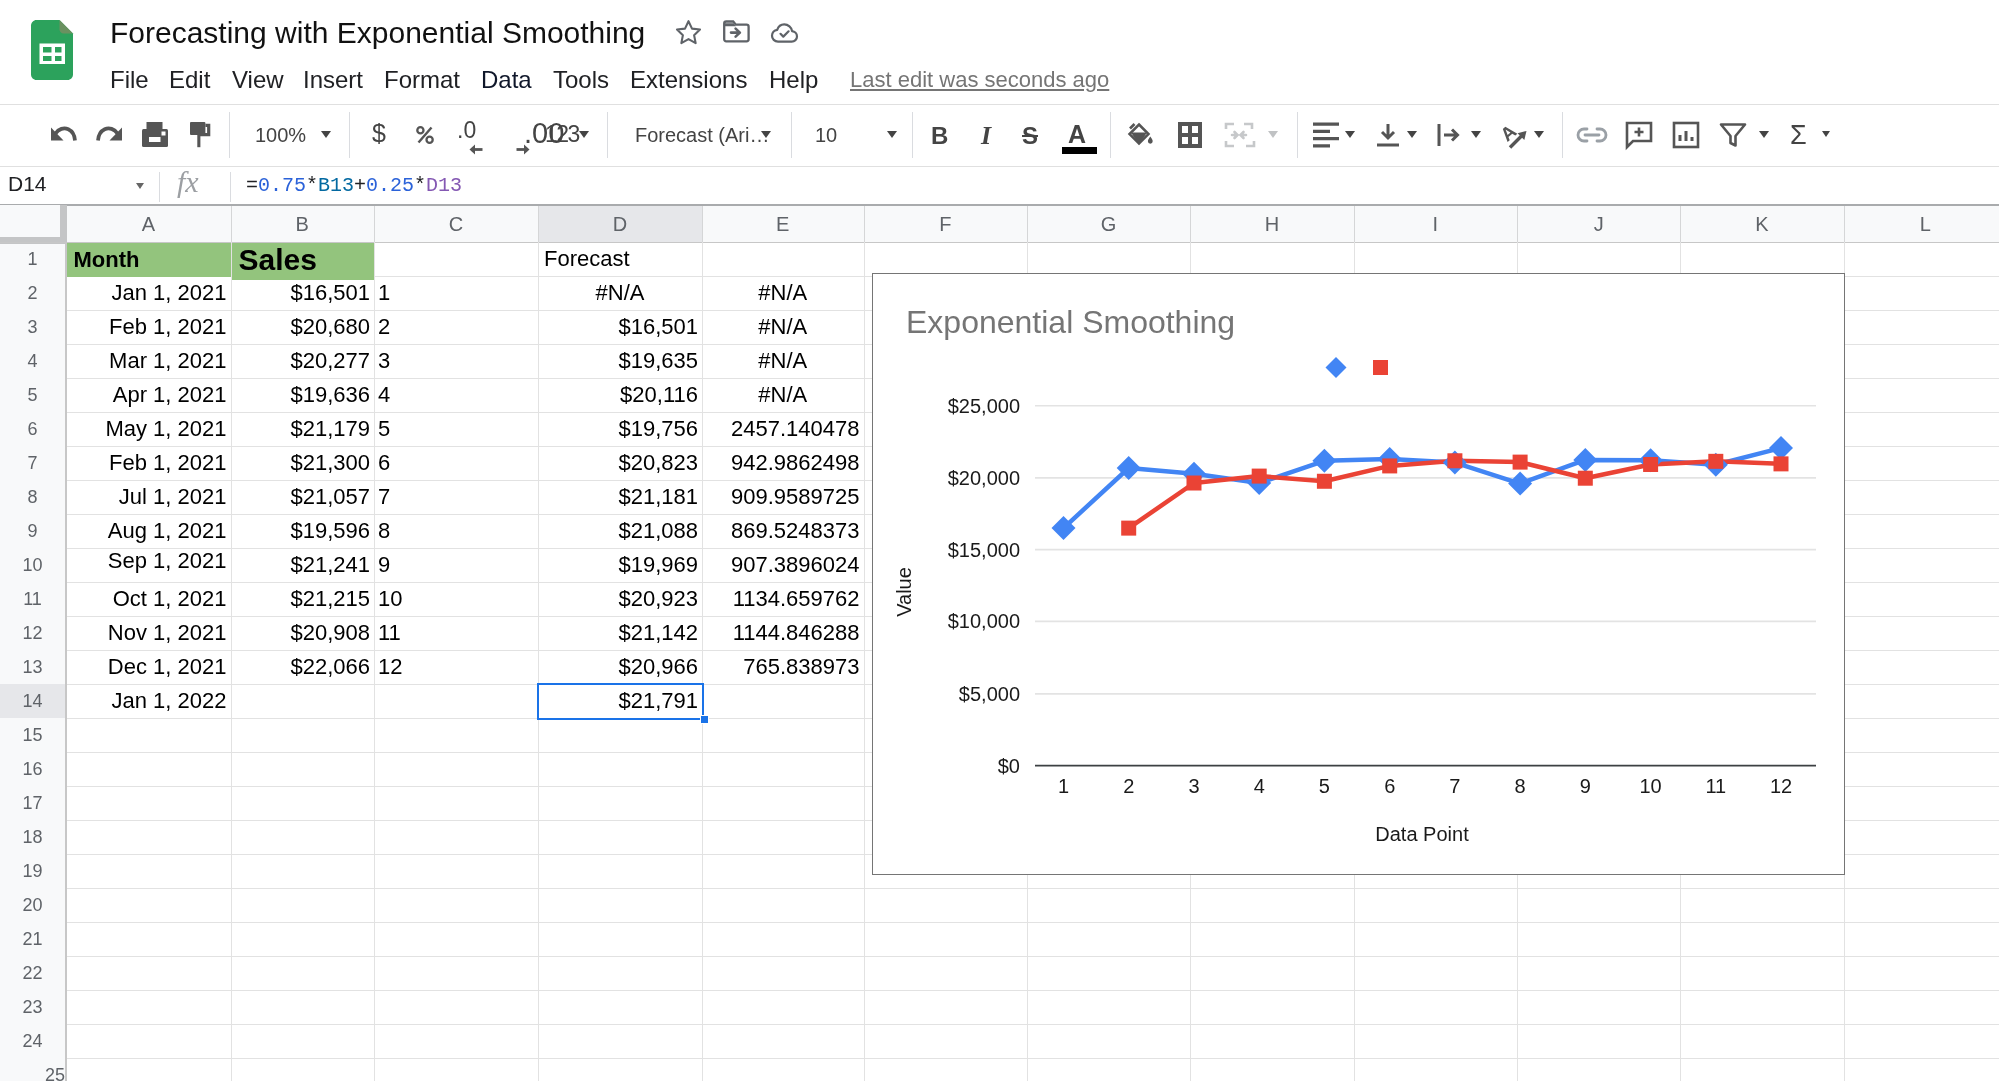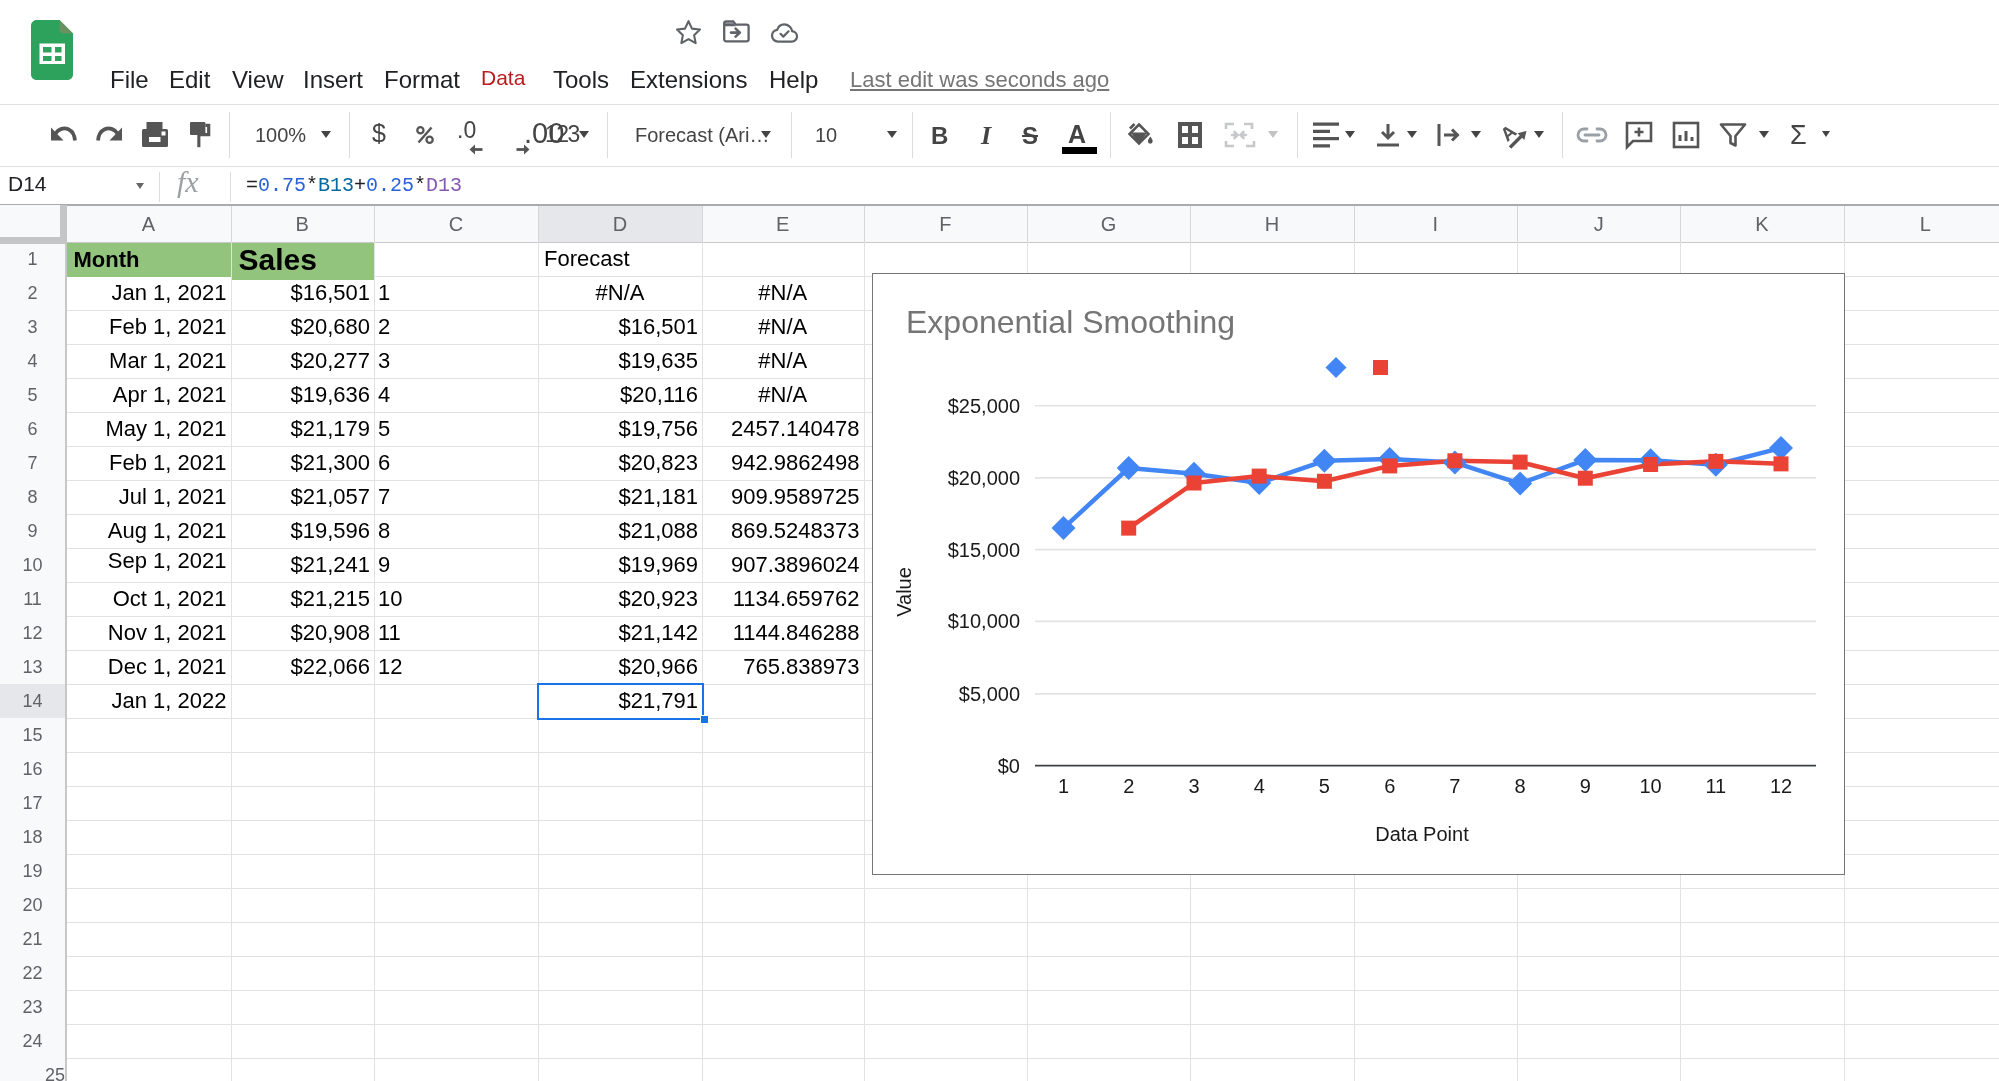--- a/index.html
+++ b/index.html
@@ -13,38 +13,39 @@
 .caret{position:absolute;width:0;height:0;border-left:5.5px solid transparent;border-right:5.5px solid transparent;border-top:7px solid #444}
 svg{position:absolute;overflow:visible}
 </style></head><body>
 <div id="app">
 
 <svg class="abs" style="left:30.5px;top:20px" width="42" height="60" viewBox="0 0 42 60">
 <path d="M28.5 0 H5.5 C2.5 0 0 2.5 0 5.5 v49 C0 57.5 2.5 60 5.5 60 h31 c3 0 5.5-2.5 5.5-5.5 V13.5 Z" fill="#2ca25c"></path>
 <path d="M28.5 0 L42 13.5 H32.5 c-2.2 0-4-1.8-4-4 Z" fill="#6a9160"></path>
 <path d="M8.5 44 V23.5 h25.5 V44 Z M12 27 h8.5 v5.5 H12 Z M24 27 h6.5 v5.5 H24 Z M12 36 h8.5 v5 H12 Z M24 36 h6.5 v5 H24 Z" fill="#fff" fill-rule="evenodd"></path>
 </svg>
+<div class="abs" style="left:110px;top:16px;font-size:30px;color:#111">Forecasting with Exponential Smoothing</div>
 <svg class="abs" style="left:674px;top:18px" width="29" height="28" viewBox="0 0 29 28" fill="none" stroke="#5f6368" stroke-width="2.1">
 <path d="M14.5 3.2 l3.5 7.4 8 .95 -5.9 5.6 1.55 7.95 -7.15-3.95 -7.15 3.95 1.55-7.95 -5.9-5.6 8-.95 Z" stroke-linejoin="round"></path>
     </svg>
 <svg class="abs" style="left:723px;top:21px" width="26" height="21" viewBox="0 0 26 21">
 <path d="M1.2 2.5 C1.2 1.4 2.1 .5 3.2 .5 h7 l2.6 3.2 h10.8 c1.1 0 2 .9 2 2 v12.6 c0 1.1-.9 2-2 2 H3.2 c-1.1 0-2-.9-2-2 Z" fill="none" stroke="#5f6368" stroke-width="2.3"></path>
 <path d="M1.2 2.2 h9.2 l2.4 3 H1.2 Z" fill="#5f6368"></path>
 <path d="M8 11.6 h8.2 M12.6 7.6 l4.3 4 -4.3 4" fill="none" stroke="#5f6368" stroke-width="2.6" stroke-linejoin="round" stroke-linecap="round"></path>
     </svg>
 <svg class="abs" style="left:771px;top:23px" width="27" height="20" viewBox="0 0 27 20" fill="none" stroke="#5f6368" stroke-width="2.2">
 <path d="M7 18.6 C3.6 18.6 1 16 1 12.7 c0-3 2.2-5.5 5.2-5.9 C7.3 3.6 10 1.4 13.2 1.4 c4 0 7.3 2.9 7.9 6.7 2.6.3 4.9 2.5 4.9 5.3 0 2.9-2.4 5.2-5.3 5.2 Z" stroke-linejoin="round"></path>
 <path d="M9.5 10.8 l2.8 2.8 5.3-5.3" stroke-linecap="round" stroke-linejoin="round"></path>
     </svg>
 <div class="abs" style="left:110px;top:66px;font-size:24px;color:#202124">File</div>
 <div class="abs" style="left:169px;top:66px;font-size:24px;color:#202124">Edit</div>
 <div class="abs" style="left:232px;top:66px;font-size:24px;color:#202124">View</div>
 <div class="abs" style="left:303px;top:66px;font-size:24px;color:#202124">Insert</div>
 <div class="abs" style="left:384px;top:66px;font-size:24px;color:#202124">Format</div>
-<div class="abs" style="left:481px;top:66px;font-size:21px;color:#b91c1c">Data</div>
+<div class="abs" style="left:481px;top:66px;font-size:24px;color:#0f172a">Data</div>
 <div class="abs" style="left:553px;top:66px;font-size:24px;color:#202124">Tools</div>
 <div class="abs" style="left:630px;top:66px;font-size:24px;color:#202124">Extensions</div>
 <div class="abs" style="left:769px;top:66px;font-size:24px;color:#202124">Help</div>
 <div class="abs" style="left:850px;top:67px;font-size:22px;color:#757575;text-decoration:underline">Last edit was seconds ago</div>
 <div class="abs" style="left:0;top:104px;width:1999px;height:1px;background:#e0e0e0"></div>
 <svg class="abs" style="left:50px;top:122px" width="27" height="26" viewBox="0 0 27 26">
       <path d="M5.5 11.5 C8.5 6.8 14 5.3 18.3 7.3 c3.8 1.8 6.3 5.8 6.7 11.2" fill="none" stroke="#555" stroke-width="3.7"></path>
       <path d="M1 5.5 v13 h12.5 Z" fill="#555"></path>
     </svg>
 <svg class="abs" style="left:96px;top:122px" width="27" height="26" viewBox="0 0 27 26">

